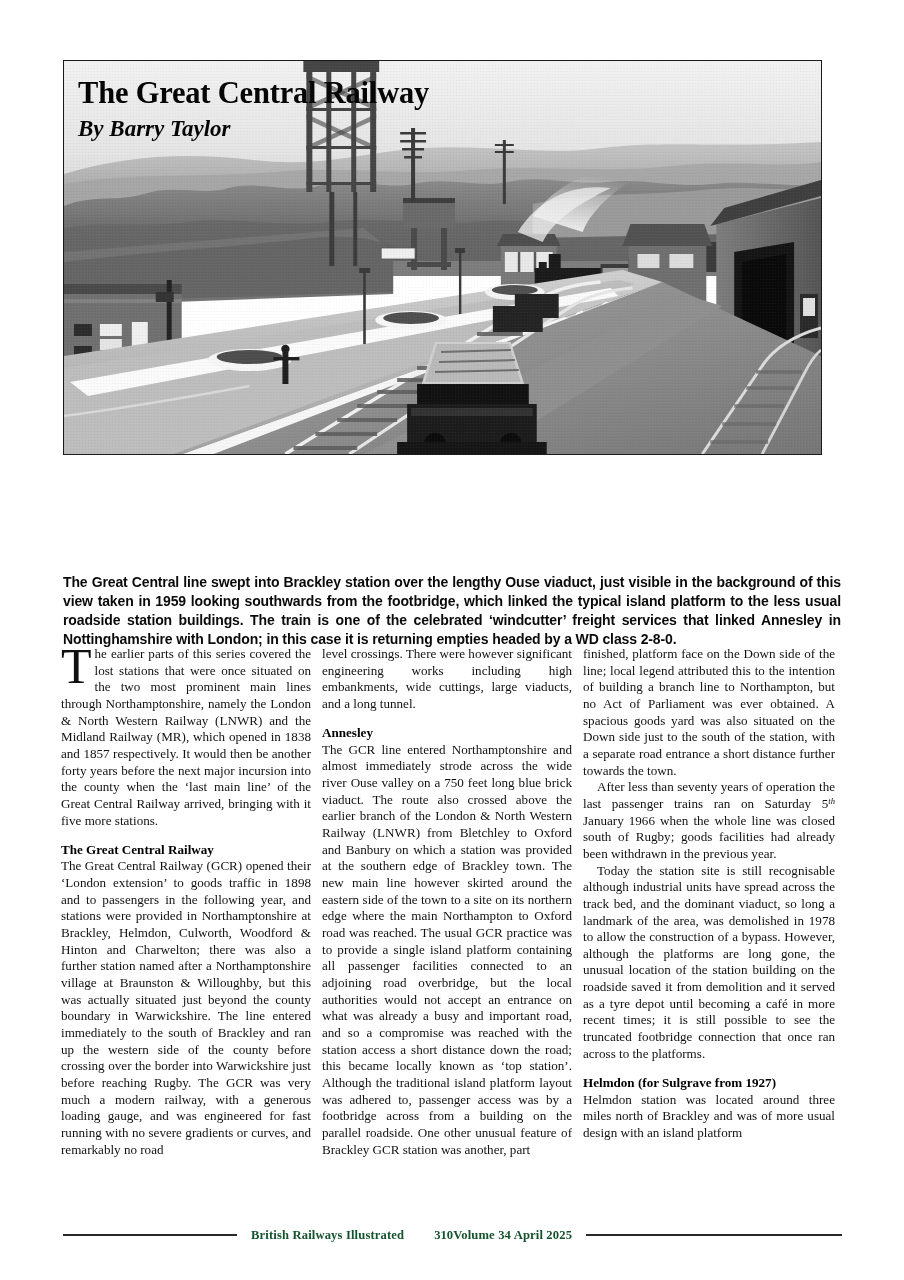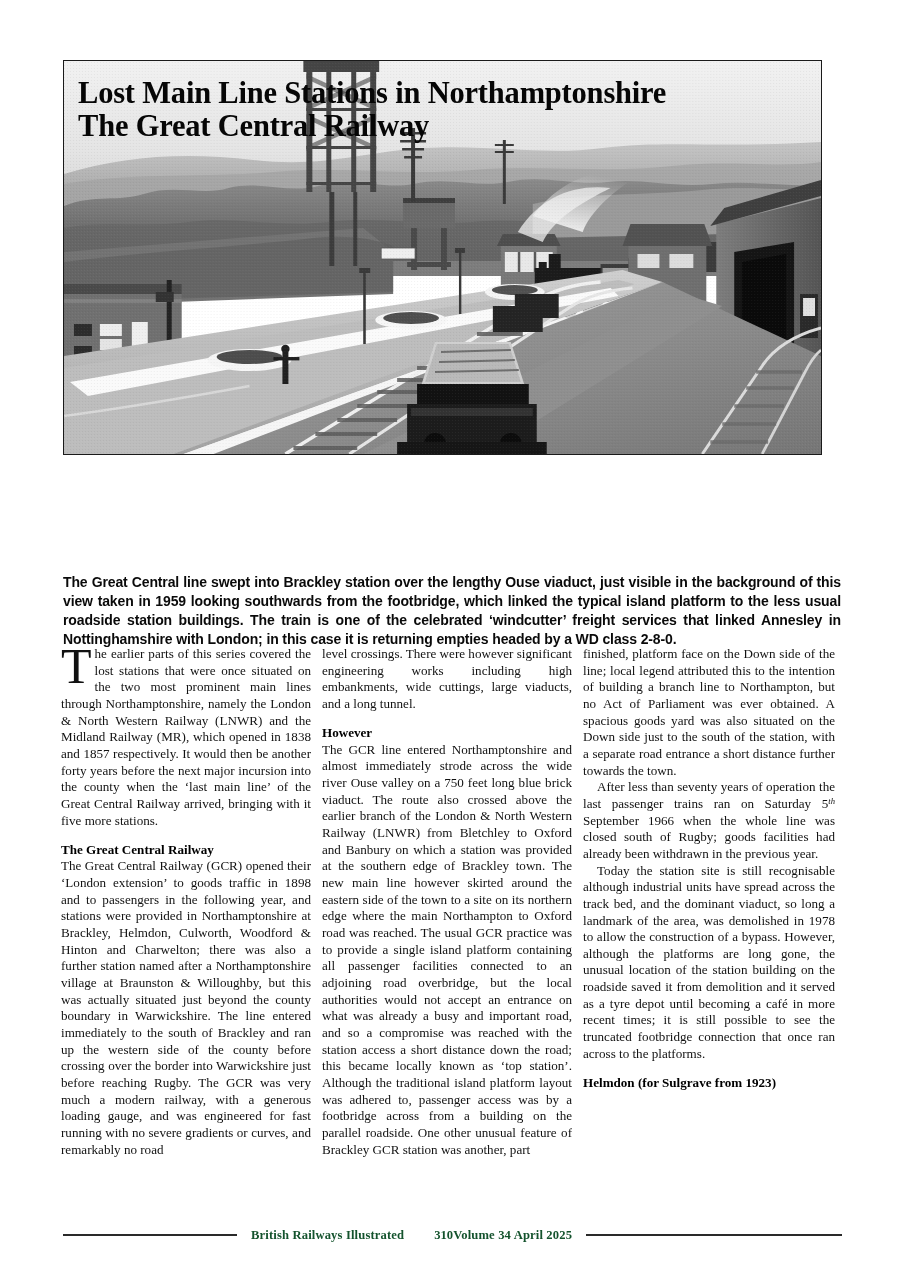--- a/index.html
+++ b/index.html
@@ -171,22 +171,22 @@
   .foot-vol   { letter-spacing: 0.15px; }
 </style>
 </head>
 <body>
 
 <div class="page">
 
   <div class="headerbox">
 
     <div class="title-area">
-      <div class="title-line">Lost Main Line Stations in Northamptonshire</div>
       <div class="title-line">The Great Central Railway</div>
+      <div class="byline">By Barry Taylor</div>
     </div>
 
     <div class="photo-wrap">
       <svg viewBox="0 0 759 398" preserveAspectRatio="none">
         <defs>
           <linearGradient id="sky" x1="0" y1="0" x2="0" y2="1">
             <stop offset="0%" stop-color="#f2f2f2"></stop>
             <stop offset="60%" stop-color="#e4e4e4"></stop>
             <stop offset="100%" stop-color="#d2d2d2"></stop>
           </linearGradient>
@@ -429,32 +429,33 @@
     <div class="col c1">
       <p class="dropcap-para"><span class="dropcap">T</span><span>he earlier parts of this series covered the lost stations that were once situated on the two most prominent main lines through Northamptonshire, namely the London &amp; North Western Railway (LNWR) and the Midland Railway (MR), which opened in 1838 and 1857 respectively. It would then be another forty years before the next major incursion into the county when the ‘last main line’ of the Great Central Railway arrived, bringing with it five more stations.</span></p>
 
       <h3 class="subhead">The Great Central Railway</h3>
       <p>The Great Central Railway (GCR) opened their ‘London extension’ to goods traffic in 1898 and to passengers in the following year, and stations were provided in Northamptonshire at Brackley, Helmdon, Culworth, Woodford &amp; Hinton and Charwelton; there was also a further station named after a Northamptonshire village at Braunston &amp; Willoughby, but this was actually situated just beyond the county boundary in Warwickshire. The line entered immediately to the south of Brackley and ran up the western side of the county before crossing over the border into Warwickshire just before reaching Rugby. The GCR was very much a modern railway, with a generous loading gauge, and was engineered for fast running with no severe gradients or curves, and remarkably no road</p>
     </div>
 
     <div class="col c2">
       <p>level crossings. There were however significant engineering works including high embankments, wide cuttings, large viaducts, and a long tunnel.</p>
 
-      <h3 class="subhead">However</h3>
+      <h3 class="subhead">Annesley</h3>
       <p>The GCR line entered Northamptonshire and almost immediately strode across the wide river Ouse valley on a 750 feet long blue brick viaduct. The route also crossed above the earlier branch of the London &amp; North Western Railway (LNWR) from Bletchley to Oxford and Banbury on which a station was provided at the southern edge of Brackley town. The new main line however skirted around the eastern side of the town to a site on its northern edge where the main Northampton to Oxford road was reached. The usual GCR practice was to provide a single island platform containing all passenger facilities connected to an adjoining road overbridge, but the local authorities would not accept an entrance on what was already a busy and important road, and so a compromise was reached with the station access a short distance down the road; this became locally known as ‘top station’. Although the traditional island platform layout was adhered to, passenger access was by a footbridge across from a building on the parallel roadside. One other unusual feature of Brackley GCR station was another, part</p>
     </div>
 
     <div class="col c3">
       <p>finished, platform face on the Down side of the line; local legend attributed this to the intention of building a branch line to Northampton, but no Act of Parliament was ever obtained. A spacious goods yard was also situated on the Down side just to the south of the station, with a separate road entrance a short distance further towards the town.</p>
 
-      <p class="indent"><span>After less than seventy years of operation the last passenger trains ran on Saturday 5</span><sup class="ord">th</sup><span> September 1966 when the whole line was closed south of Rugby; goods facilities had already been withdrawn in the previous year.</span></p>
+      <p class="indent"><span>After less than seventy years of operation the last passenger trains ran on Saturday 5</span><sup class="ord">th</sup><span> January 1966 when the whole line was closed south of Rugby; goods facilities had already been withdrawn in the previous year.</span></p>
 
       <p class="indent">Today the station site is still recognisable although industrial units have spread across the track bed, and the dominant viaduct, so long a landmark of the area, was demolished in 1978 to allow the construction of a bypass. However, although the platforms are long gone, the unusual location of the station building on the roadside saved it from demolition and it served as a tyre depot until becoming a café in more recent times; it is still possible to see the truncated footbridge connection that once ran across to the platforms.</p>
 
-      <h3 class="subhead">Helmdon (for Sulgrave from 1923)</h3>
+      <h3 class="subhead">Helmdon (for Sulgrave from 1927)</h3>
+      <p>Helmdon station was located around three miles north of Brackley and was of more usual design with an island platform</p>
     </div>
   </div>
 
   <div class="footer">
     <div class="rule rule-left"></div>
     <div class="foot-mag">British Railways Illustrated</div>
     <div class="foot-page">310</div>
     <div class="foot-vol">Volume 34 April 2025</div>
     <div class="rule rule-right"></div>
   </div>

